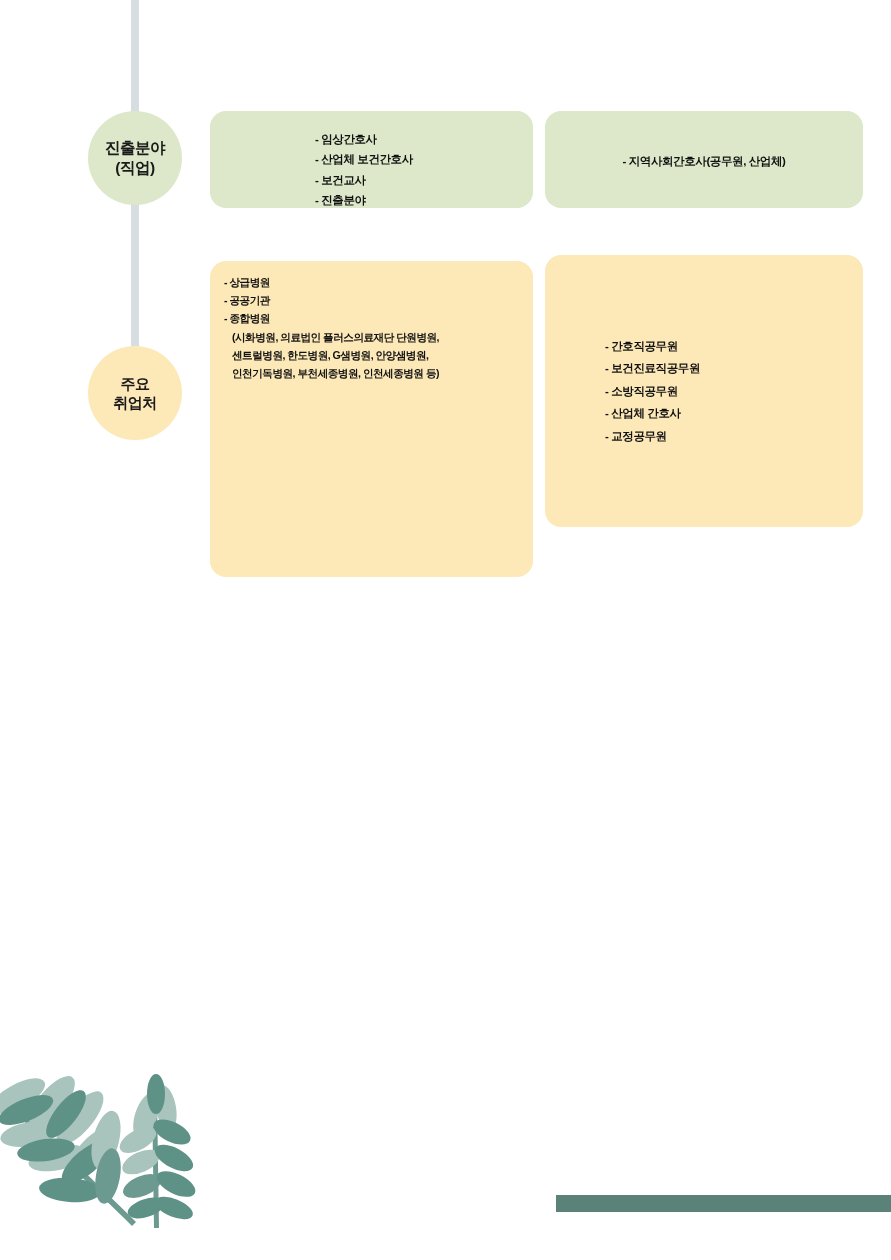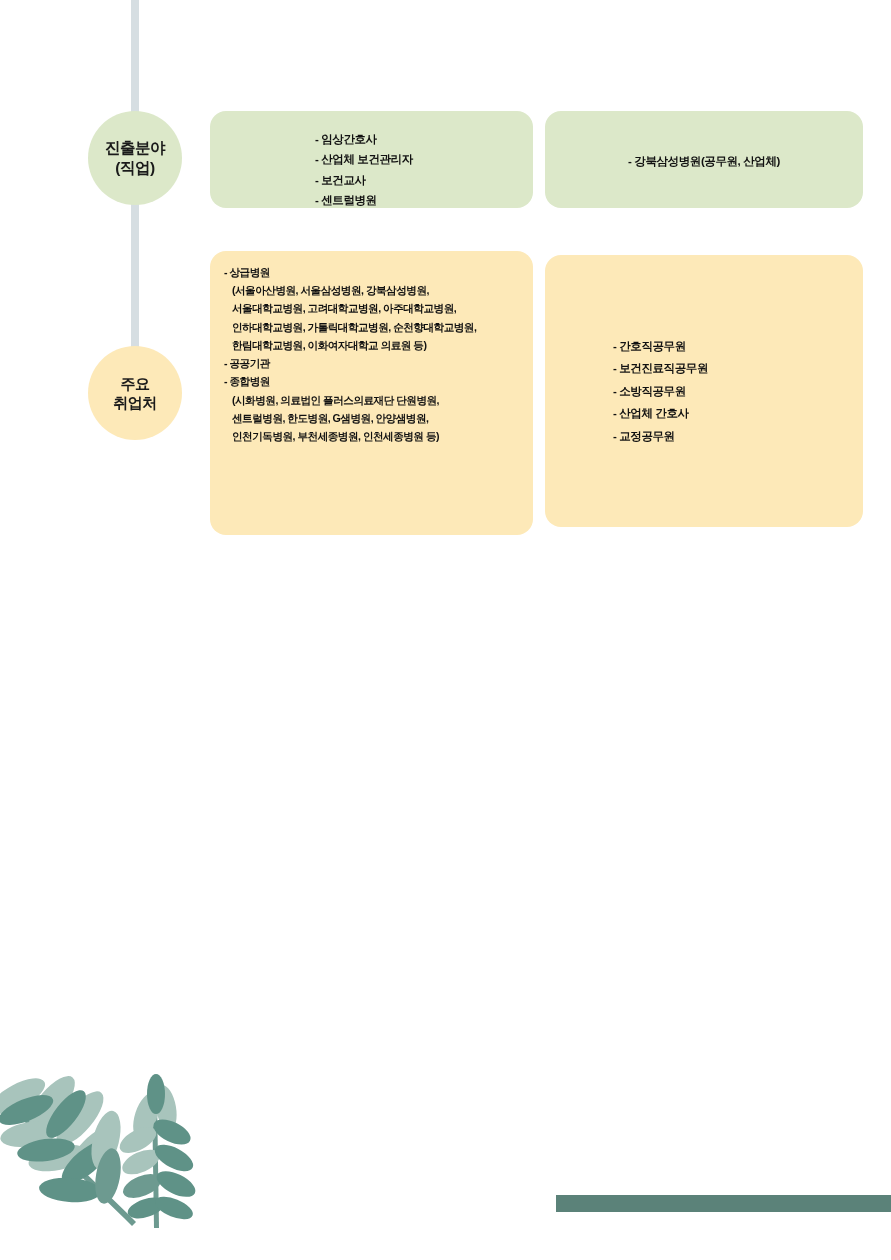--- a/index.html
+++ b/index.html
@@ -51,21 +51,21 @@
     position:absolute;
     border-radius:16px;
     box-sizing:border-box;
     z-index:1;
   }
   .panel-green{background:#dce8c9;}
   .panel-yellow{background:#fde9b8;}
 
   #panel-career-left   {left:210px;top:111px;width:323px;height:97px;}
   #panel-career-right  {left:545px;top:111px;width:318px;height:97px;}
-  #panel-employer-left {left:210px;top:251px;width:323px;height:284px;}
+  #panel-employer-left {left:210px;top:261px;width:323px;height:316px;}
   #panel-employer-right{left:545px;top:255px;width:318px;height:272px;}
 
   
   .list{
     margin:0;padding:0;list-style:none;
     font-weight:bold;color:#111111;
     letter-spacing:-0.4px;
   }
   .list li{white-space:pre-line;}
 
@@ -86,21 +86,21 @@
     font-size:10.6px;line-height:1.72;
     font-weight:bold;color:#111111;
     letter-spacing:-0.5px;
   }
   .group{margin:0 0 0 0;}
   .group-head{display:block;}
   .group-body{display:block;padding-left:8px;white-space:pre-line;}
 
   #panel-employer-right .list{
     position:absolute;left:60px;top:80px;
-    font-size:11.5px;line-height:1.95;margin-left:8px;
+    font-size:11.5px;line-height:1.95;
   }
 
   
   #leaf-decoration{
     position:absolute;
     left:-4px;top:1058px;
     width:210px;height:205px;
     z-index:0;
   }
 
@@ -121,45 +121,41 @@
   <div class="spine"></div>
 
   <div class="circle" id="circle-career">
     <span class="lbl">진출분야
 (직업)</span>
   </div>
 
   <div class="panel panel-green" id="panel-career-left">
     <ul class="list">
       <li>- 임상간호사</li>
-      <li>- 산업체 보건관리자</li>
+      <li>- 산업체 보건간호사</li>
       <li>- 보건교사</li>
-      <li>- 센트럴병원</li>
+      <li>- 진출분야</li>
     </ul>
   </div>
 
   <div class="panel panel-green" id="panel-career-right">
     <ul class="list">
-      <li>- 강북삼성병원(공무원, 산업체)</li>
+      <li>- 지역사회간호사(공무원, 산업체)</li>
     </ul>
   </div>
 
   <div class="circle" id="circle-employer">
     <span class="lbl">주요
 취업처</span>
   </div>
 
   <div class="panel panel-yellow" id="panel-employer-left">
     <div class="groups">
       <div class="group">
         <span class="group-head">- 상급병원</span>
-        <span class="group-body">(서울아산병원, 서울삼성병원, 강북삼성병원,
-서울대학교병원, 고려대학교병원, 아주대학교병원,
-인하대학교병원, 가톨릭대학교병원, 순천향대학교병원,
-한림대학교병원, 이화여자대학교 의료원 등)</span>
       </div>
       <div class="group">
         <span class="group-head">- 공공기관</span>
       </div>
       <div class="group">
         <span class="group-head">- 종합병원</span>
         <span class="group-body">(시화병원, 의료법인 플러스의료재단 단원병원,
 센트럴병원, 한도병원, G샘병원, 안양샘병원,
 인천기독병원, 부천세종병원, 인천세종병원 등)</span>
       </div>

